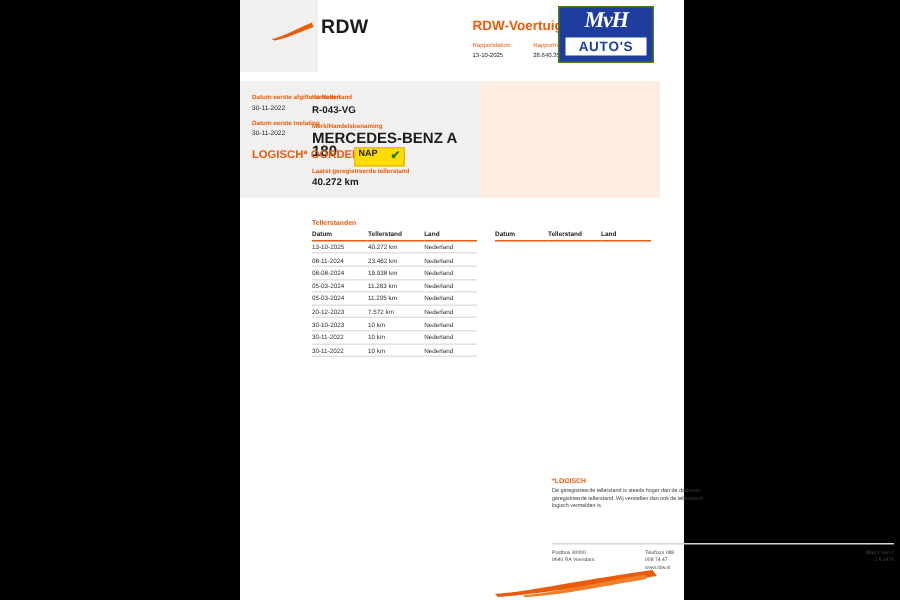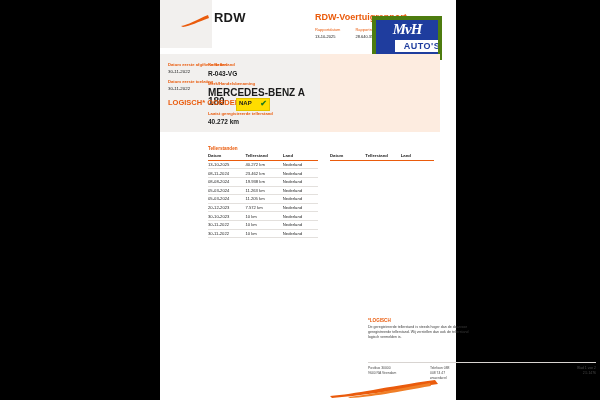--- a/index.html
+++ b/index.html
@@ -63,24 +63,24 @@
     color: #333;
     white-space: nowrap;
   }
   .meta-row .lbl { color:#ea5b0c; }
   .meta-col { display:inline-block; margin-right: 14px; }
   .meta-val { display:block; margin-top:2px; color:#222; }
 
   
   .dealer-badge {
     position: absolute;
-    left: 212px; top: 16px;
+    left: 212px; top: 4px;
     width: 62px; height: 36px;
     background: #1f3d9e;
-    border: 4px solid #4d7c0f;
+    border: 1px solid #4d7c0f;
     overflow: hidden;
   }
   .dealer-badge .mvh {
     position:absolute; left:0; top:1px; width:62px;
     text-align:center;
     font-family: "Liberation Serif", serif;
     font-style: italic;
     font-weight: bold;
     font-size: 15px;
     color:#ffffff;
@@ -88,21 +88,20 @@
   }
   .dealer-badge .autos {
     position:absolute; left:4px; top:20px; width:54px; height:12px;
     background:#ffffff;
     color:#1f3d9e;
     font-weight:bold;
     font-size:9px;
     text-align:center;
     line-height:12px;
     letter-spacing:.5px;
-    margin-left:15px;
   }
 
   
   .band {
     position:absolute;
     left:0; top:54px;
     width:280px; height:78px;
   }
   .band-left {
     position:absolute; left:0; top:0;

